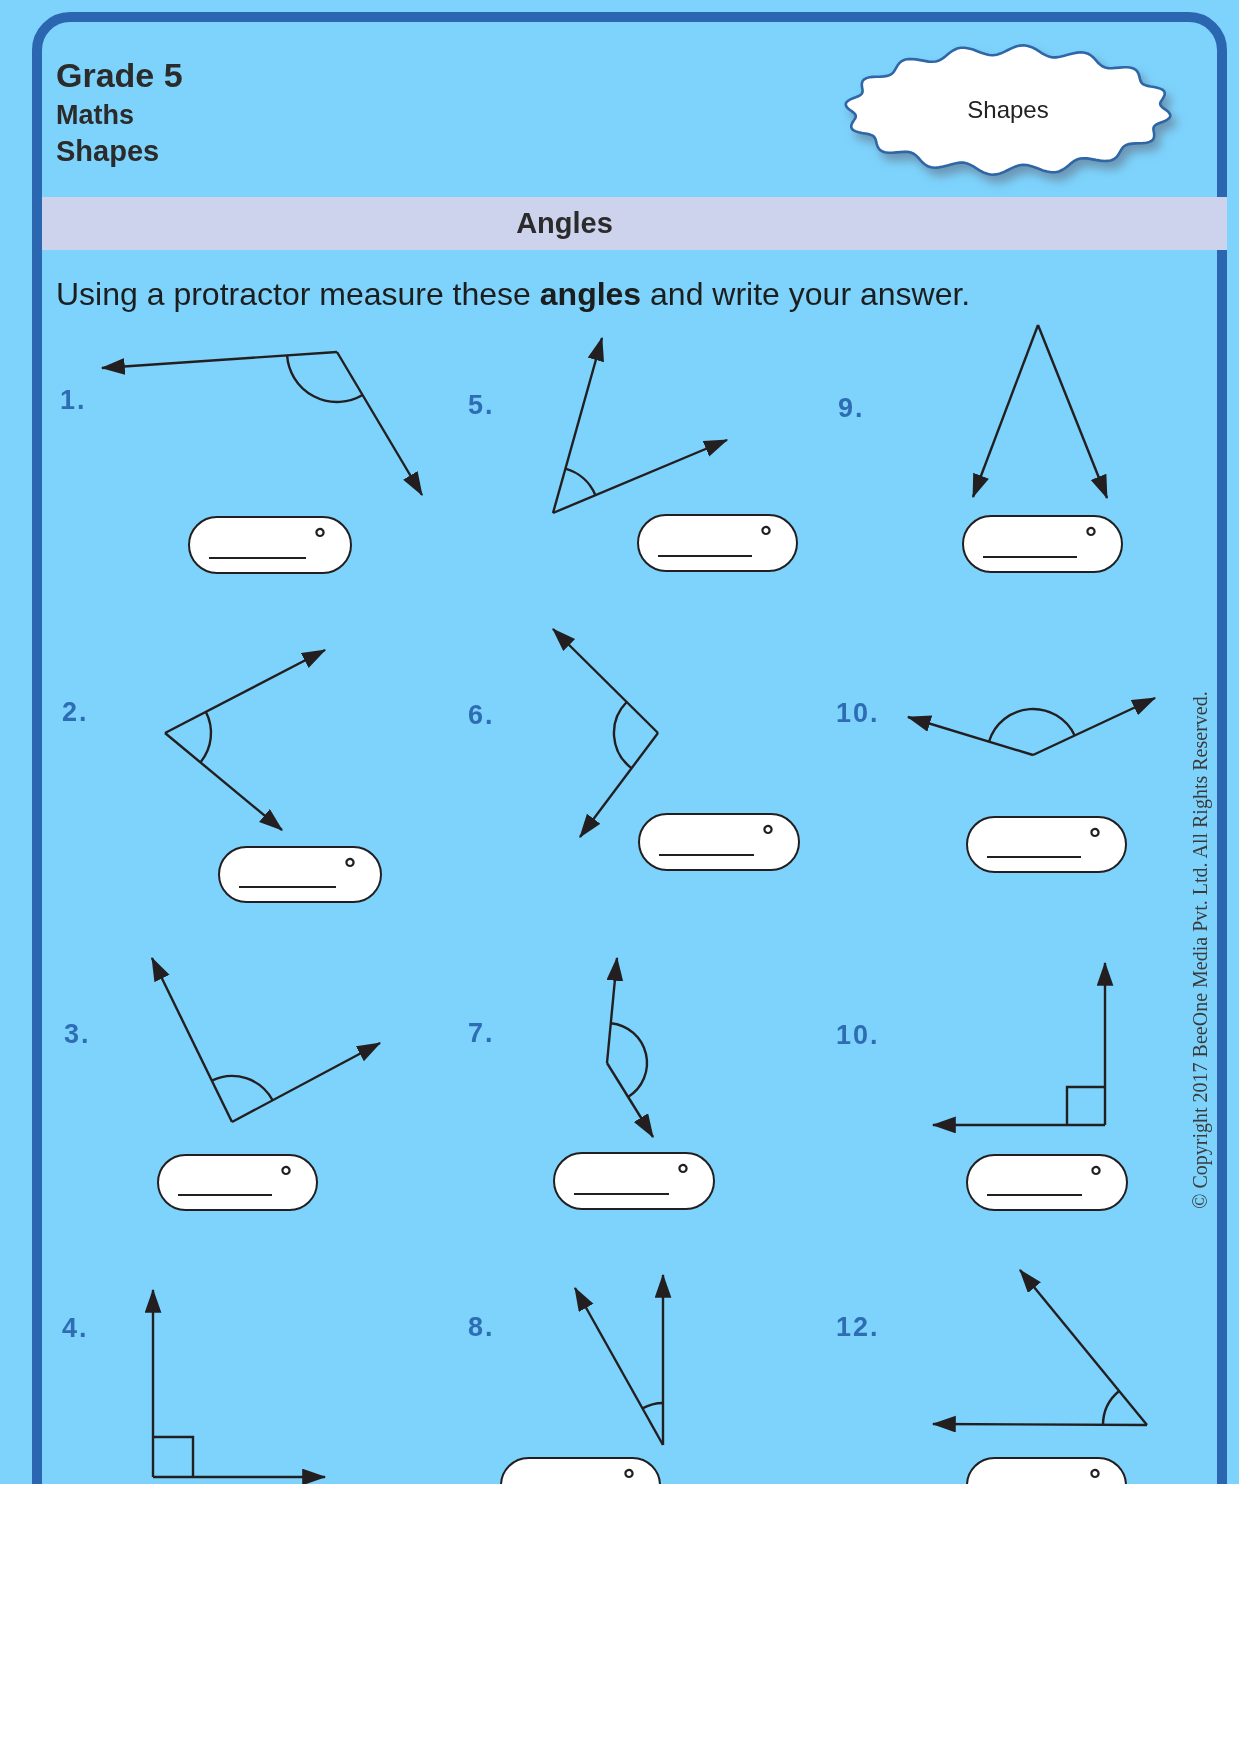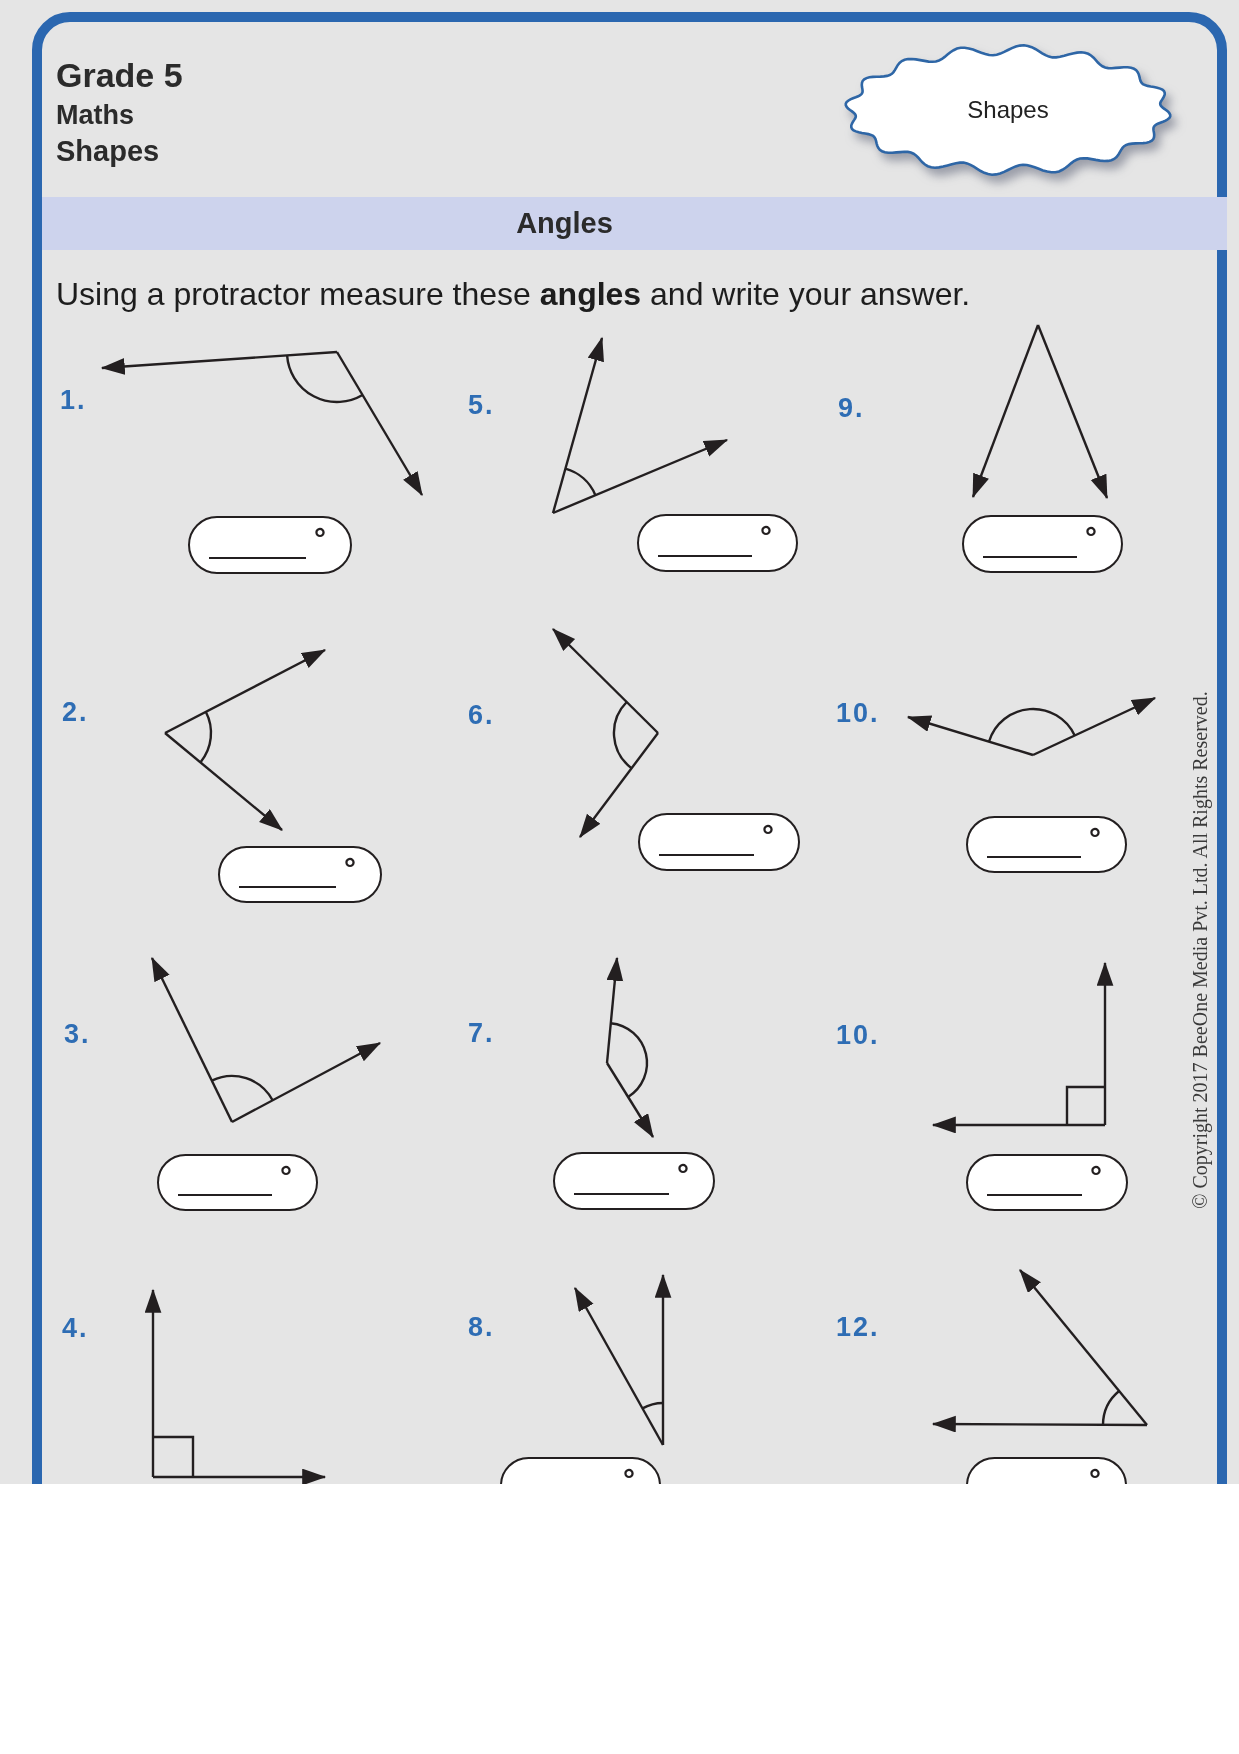--- a/index.html
+++ b/index.html
@@ -1,18 +1,18 @@
 <!DOCTYPE html>
 <html><head>
 <meta charset="utf-8">
 <style>
   * { margin:0; padding:0; box-sizing:border-box; }
   html,body { background:#ffffff; }
   body { font-family:"Liberation Sans", sans-serif; color:#231f20; }
-  .sheet { position:relative; width:1239px; height:1484px; background:#e5e5e5; overflow:hidden; }
+  .sheet { position:relative; width:1239px; height:1484px; background:#7dd3fc; overflow:hidden; }
 
   .frame { position:absolute; left:32px; top:12px; width:1195px; height:1571px;
            border:10px solid #2b67b0; border-radius:38px; pointer-events:none; }
 
   .hdr { position:absolute; left:56px; font-weight:bold; color:#2b2b2b; }
   #hdr-grade   { top:56px;  font-size:34px; }
   #hdr-subject { top:100px; font-size:27px; }
   #hdr-topic   { top:135px; font-size:29px; }
 
   #badge-svg { position:absolute; left:0; top:0; overflow:visible;

